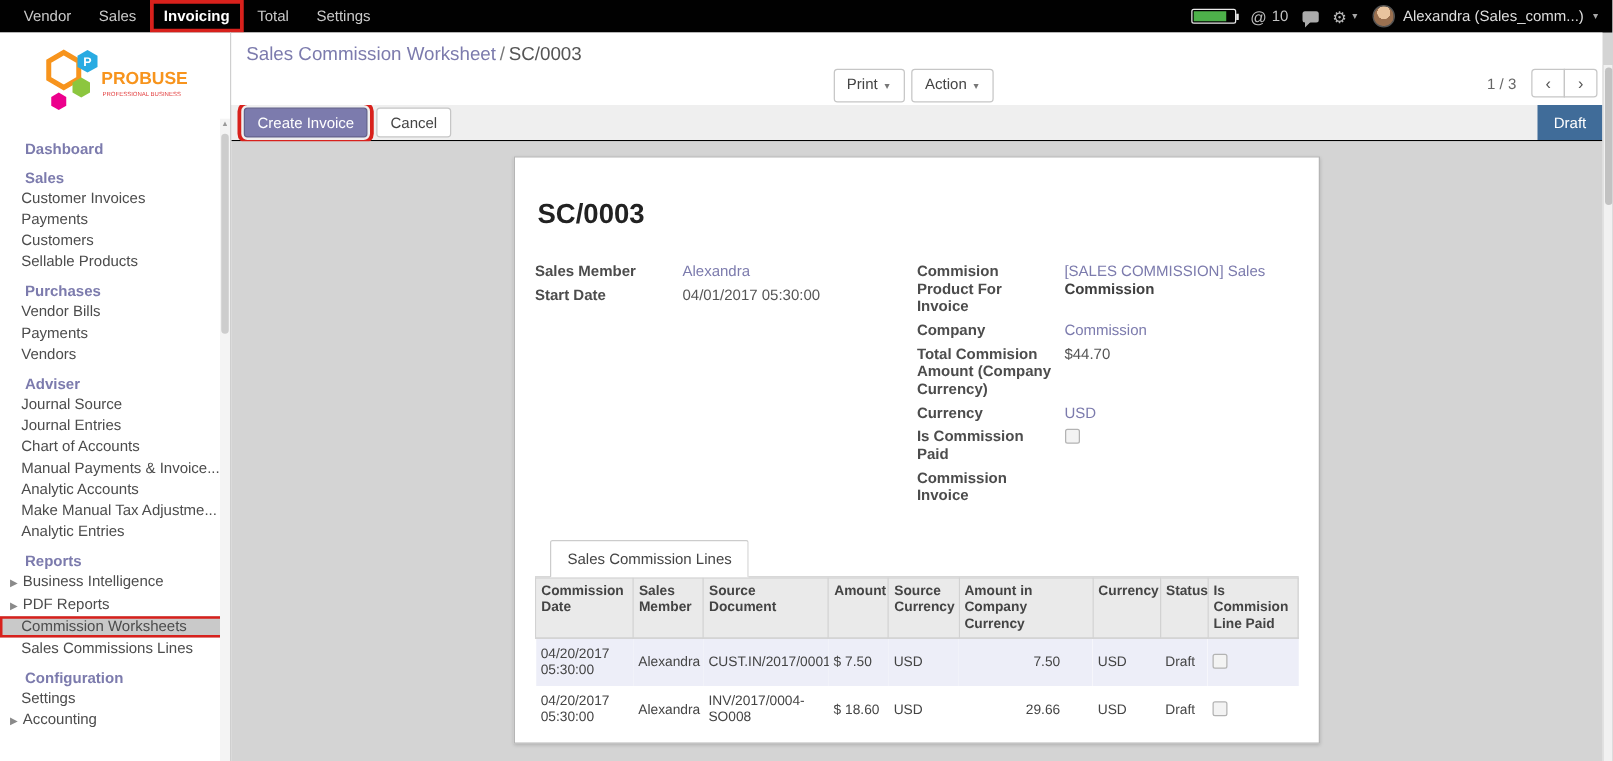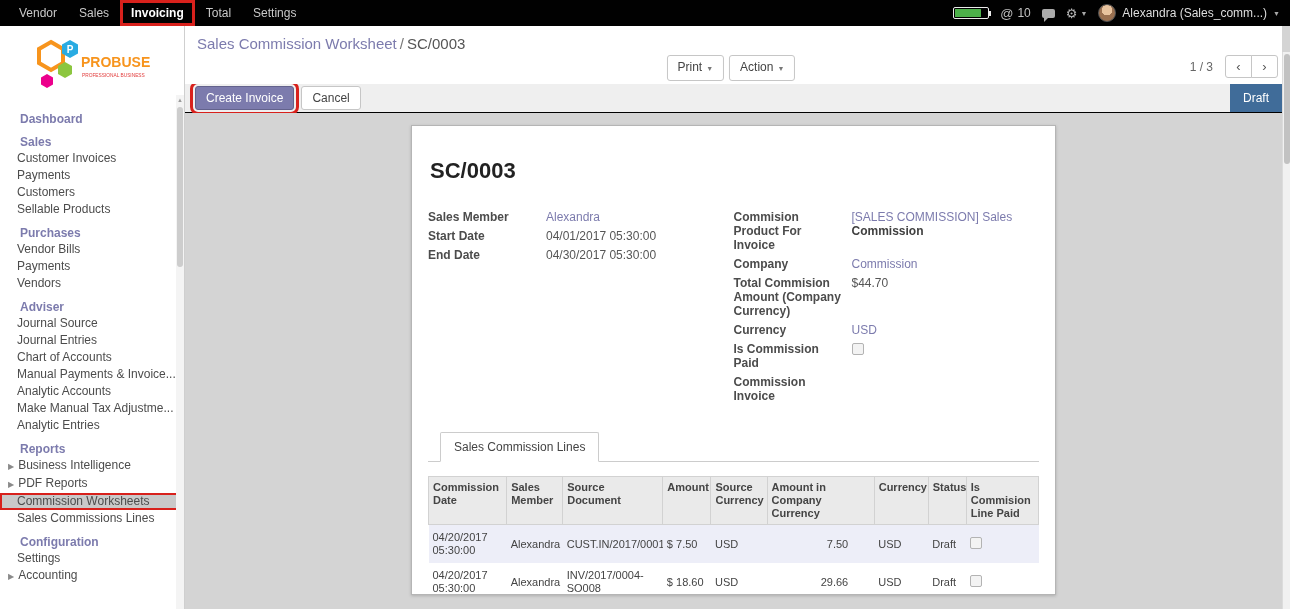--- a/index.html
+++ b/index.html
@@ -73,21 +73,21 @@
   .fgroup { width:50%; padding-right:10px; }
   .frow { display:flex; margin-bottom:5px; }
   .flabel { width:118px; flex:none; font-weight:bold; color:#4c4c4c; padding-right:8px; line-height:14px; }
   .fvalue { color:#555; line-height:14px; }
   .flink { color:var(--accent,#7c7bad); cursor:pointer; text-decoration:none; }
   .fvalue2 { color:#404040;font-weight:bold; }
   .o-check { appearance:none; -webkit-appearance:none; width:12px; height:12px; border:1px solid #b3b3b3; background:#f3f3f3; border-radius:2px; margin:1px 0 0; }
   .tabs { margin-top:24px; border-bottom:1px solid #ccc; padding-left:12px; }
   .tab { display:inline-block; padding:7px 13px; background:#fff; border:1px solid #ccc; border-bottom:1px solid #fff; margin-bottom:-1px; border-radius:2px 2px 0 0; cursor:pointer; color:#444; }
   .lines-table, .totals-table { width:100%; border-collapse:collapse; table-layout:fixed; font-size:11px; }
-  .lines-table { margin-top:14px; }
+  .lines-table { margin-top:0; }
   .lines-table thead th { background:#eaeaea; border:1px solid #d2d2d2; font-weight:bold; text-align:left; padding:4px 4px; vertical-align:top; color:#444; line-height:13px; }
   .lines-table tbody td { padding:6px 4px; vertical-align:middle; color:#444; line-height:13px; overflow:hidden; }
   .lines-table tbody tr:nth-child(odd) { background:var(--row-alt-bg,#edeef8); }
   .c-amtcc { text-align:right; padding-right:26px !important; }
   
   .main-scroll { position:absolute; right:0; top:26px; bottom:0; width:8px; background:#f1f1f1; border-left:1px solid #dcdcdc; }
   .main-thumb { position:absolute; top:2px; left:1px; width:6px; height:110px; background:#c2c2c2; border-radius:3px; }
 </style>
 </head>
 <body>
@@ -227,24 +227,20 @@
 
         <div class="fields">
           <div class="fgroup">
             <div class="frow">
               <div class="flabel">Sales Member</div>
               <div class="fvalue"><a class="flink">Alexandra</a></div>
             </div>
             <div class="frow">
               <div class="flabel">Start Date</div>
               <div class="fvalue">04/01/2017 05:30:00</div>
-            </div>
-            <div class="frow">
-              <div class="flabel">End Date</div>
-              <div class="fvalue">04/30/2017 05:30:00</div>
             </div>
           </div>
 
           <div class="fgroup">
             <div class="frow">
               <div class="flabel">Commision Product For Invoice</div>
               <div class="fvalue">
                 <a class="flink">[SALES COMMISSION] Sales</a>
                 <div class="fvalue2">Commission</div>
               </div>

